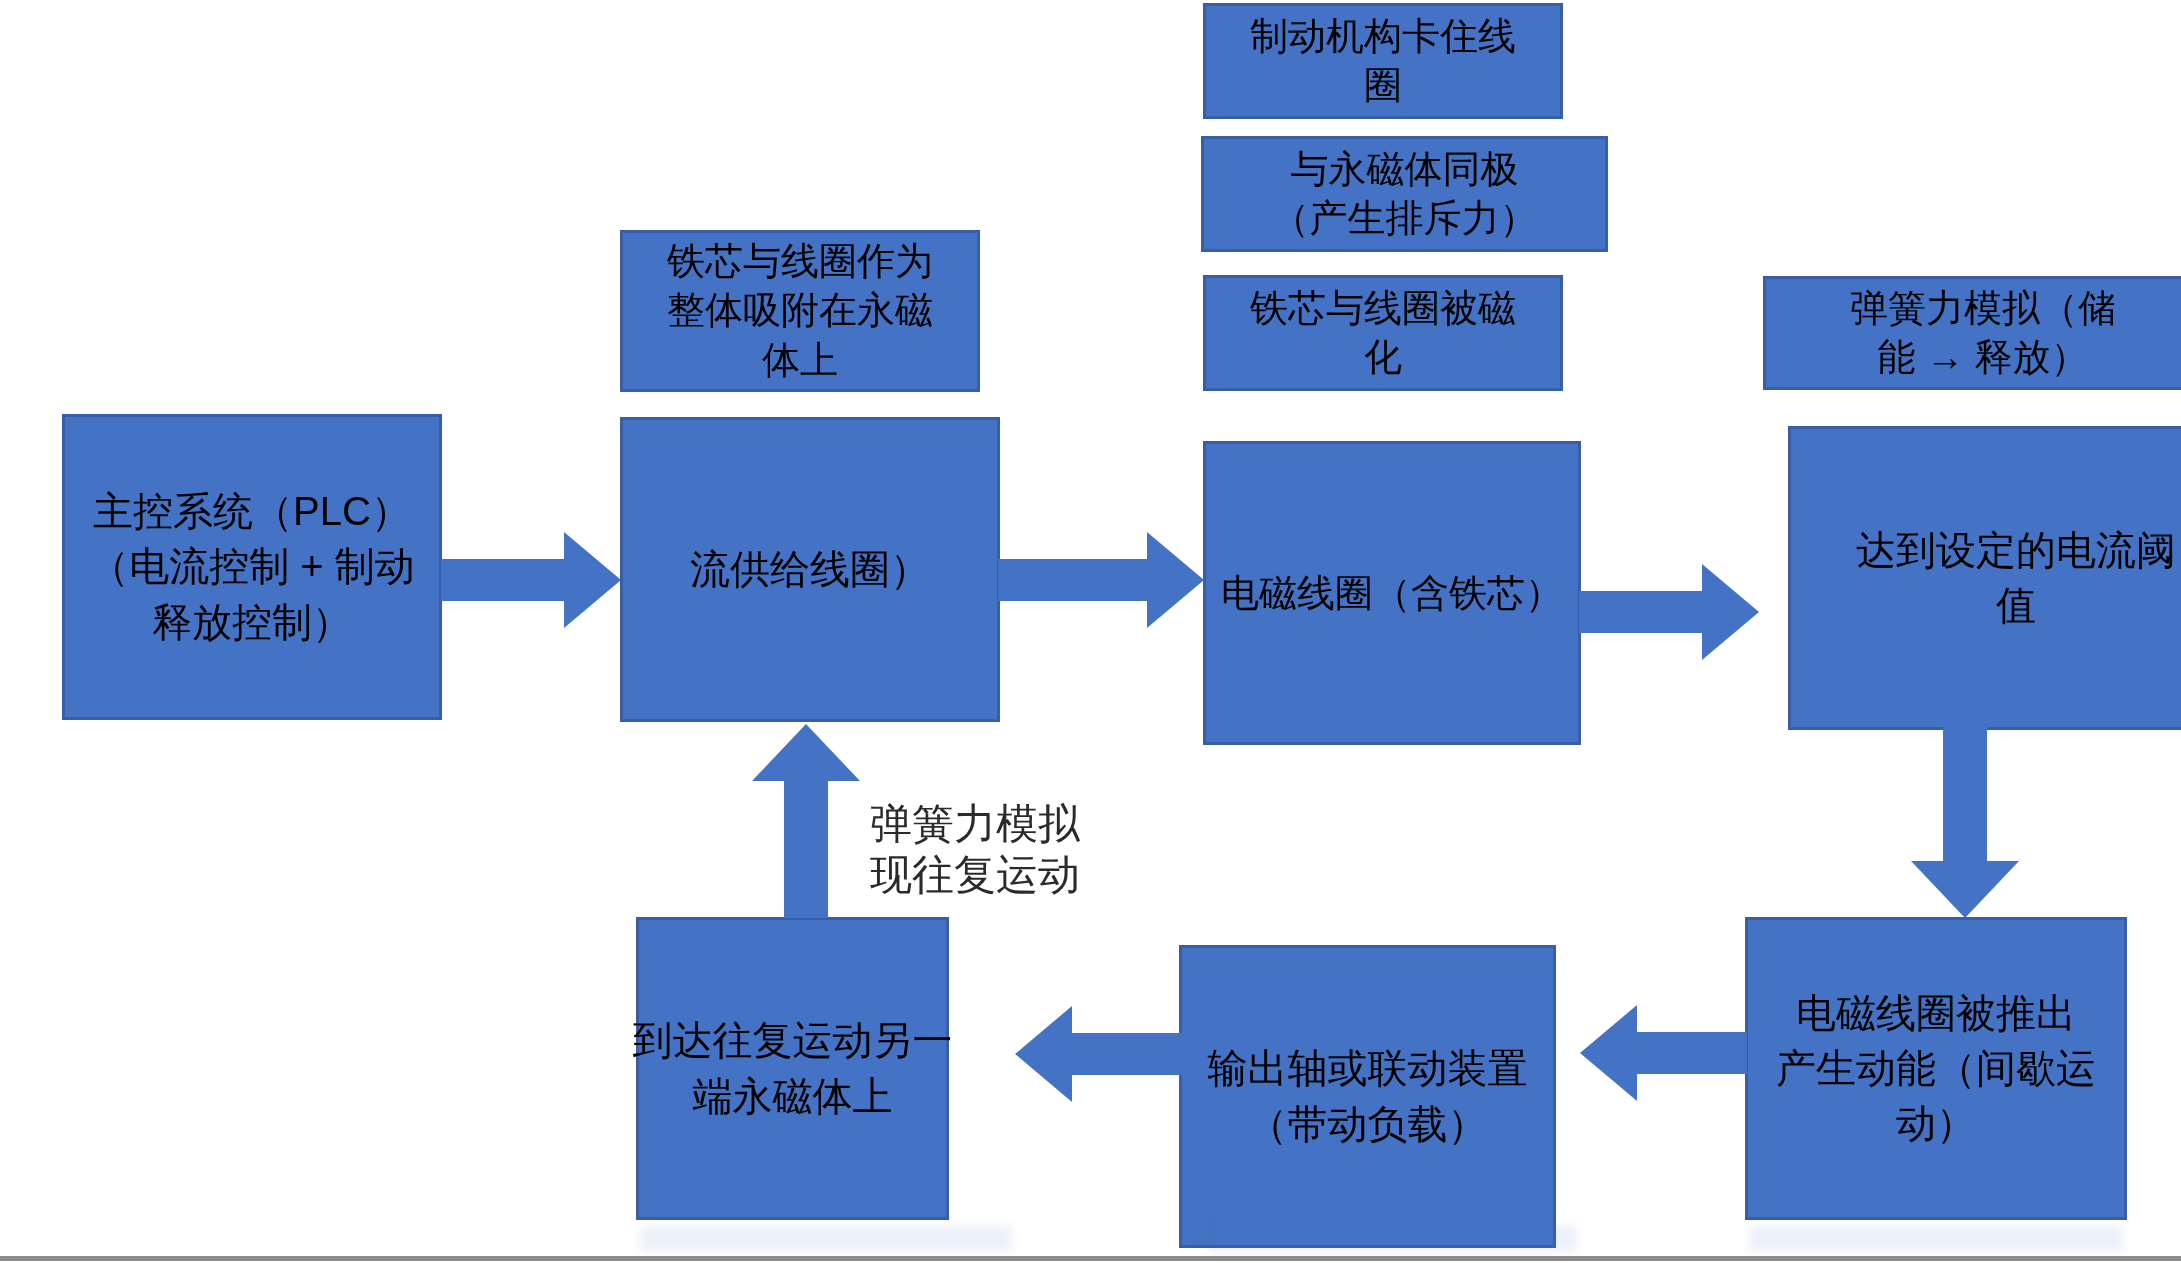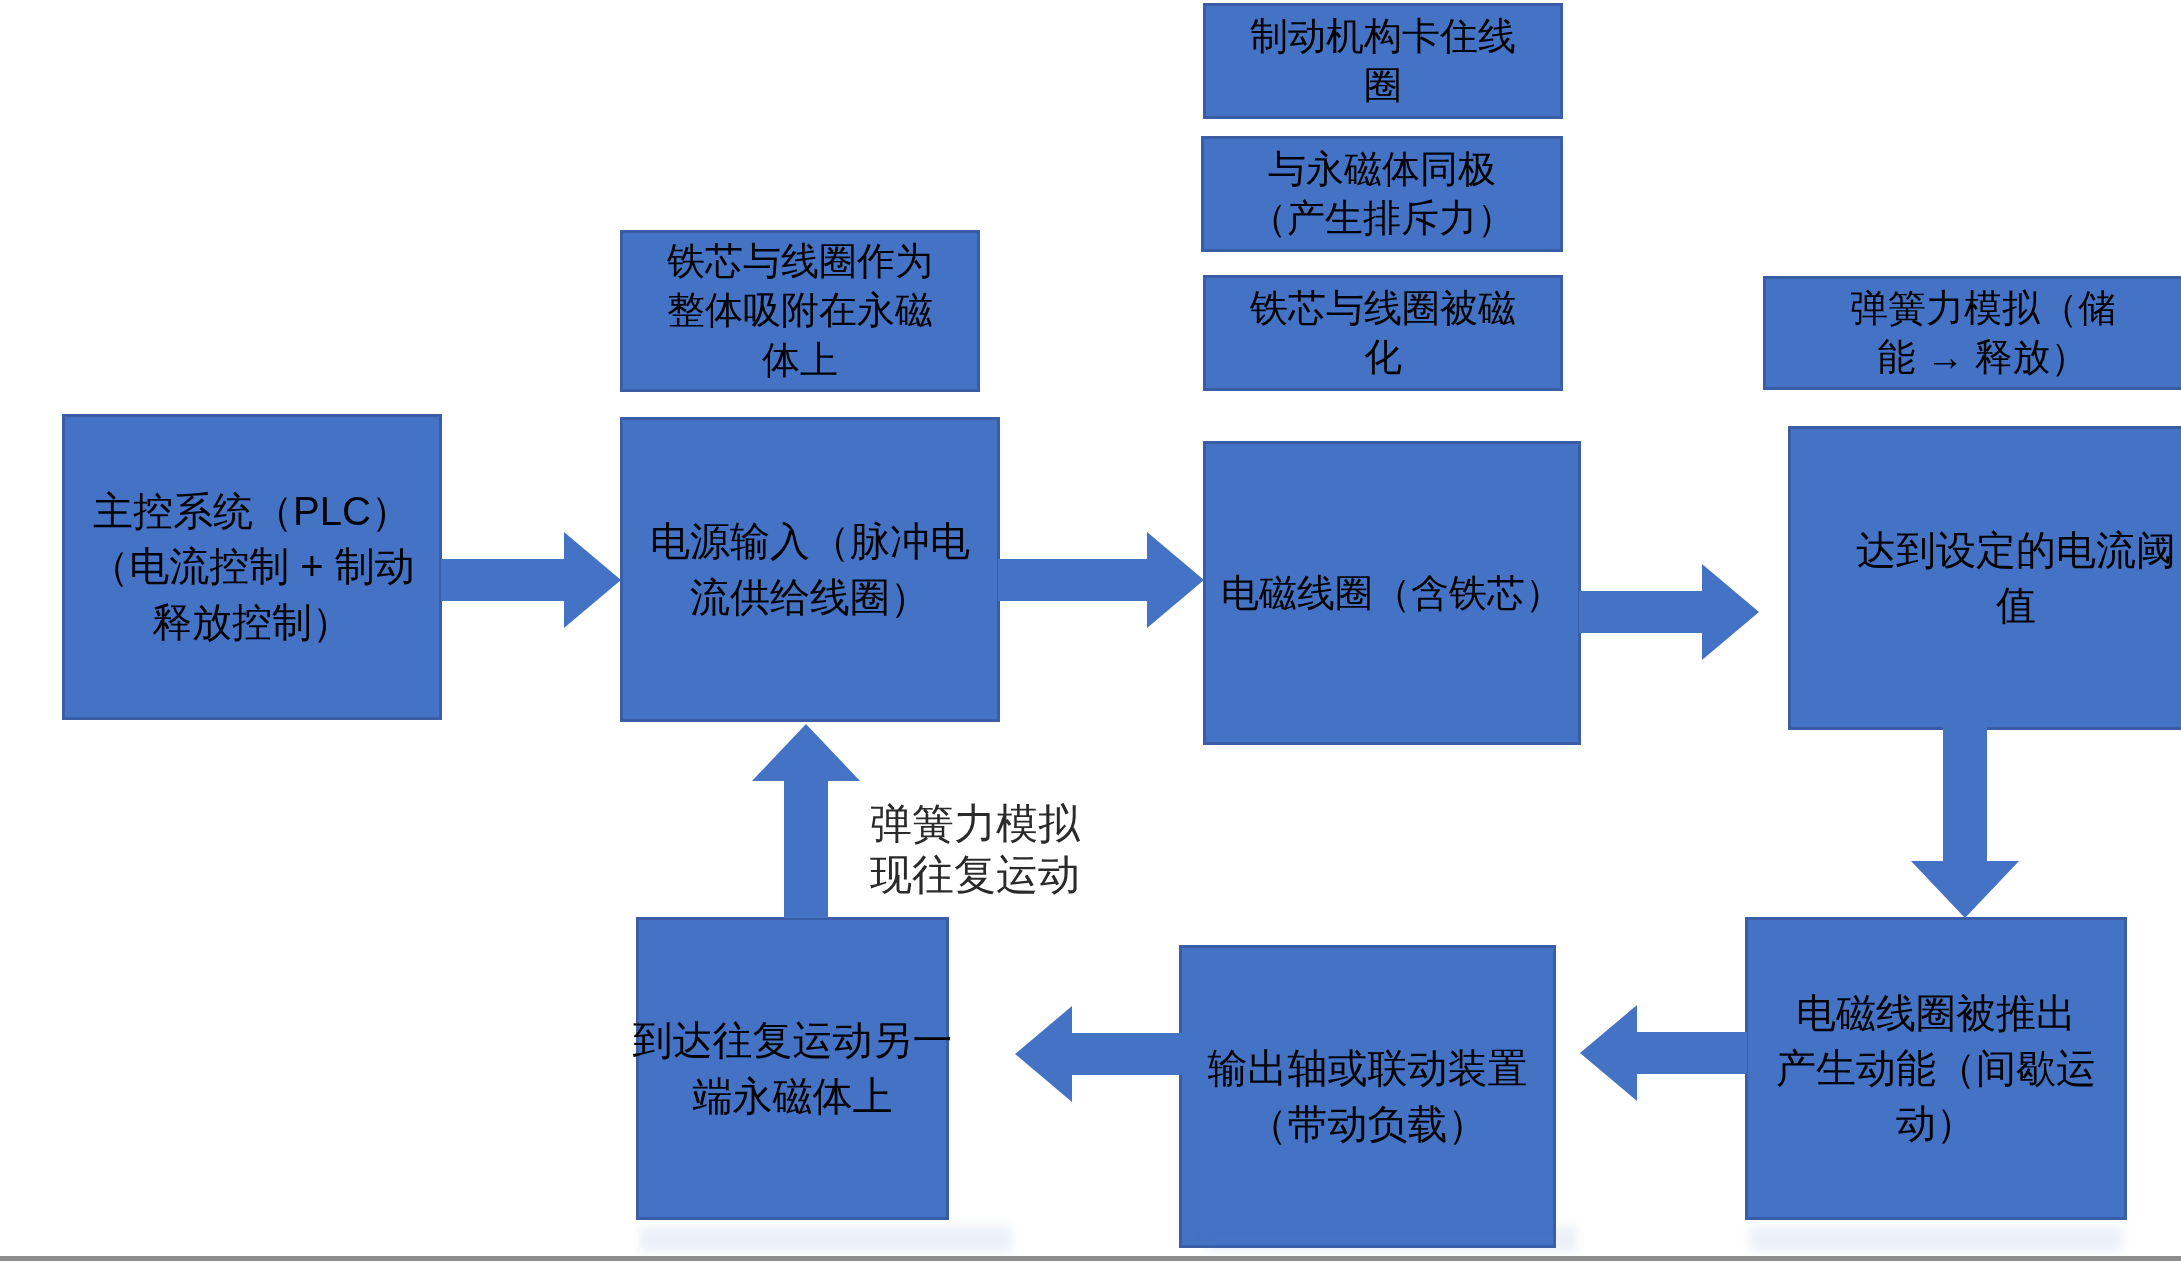--- a/index.html
+++ b/index.html
@@ -57,21 +57,21 @@
 </head>
 <body>
 
 <div id="canvas">
 
   <div class="node note" style="left:1203px; top:3px; width:360px; height:116px;">
     <span class="ln">制动机构卡住线</span>
     <span class="ln">圈</span>
   </div>
 
-  <div class="node note" style="left:1201px; top:136px; width:362px; height:116px;">
+  <div class="node note" style="left:1201px; top:136px; width:407px; height:116px;">
     <span class="ln">与永磁体同极</span>
     <span class="ln">（产生排斥力）</span>
   </div>
 
   <div class="node note" style="left:1203px; top:275px; width:360px; height:116px;">
     <span class="ln">铁芯与线圈被磁</span>
     <span class="ln">化</span>
   </div>
 
   <div class="node note" style="left:620px; top:230px; width:360px; height:162px;">
@@ -85,21 +85,20 @@
     <span class="ln">能 → 释放）</span>
   </div>
 
   <div class="node main" style="left:62px; top:414px; width:380px; height:306px;">
     <span class="ln">主控系统（PLC）</span>
     <span class="ln">（电流控制 + 制动</span>
     <span class="ln">释放控制）</span>
   </div>
 
   <div class="node main" style="left:620px; top:417px; width:380px; height:305px;">
-    <span class="ln">电源输入（脉冲电</span>
     <span class="ln">流供给线圈）</span>
   </div>
 
   <div class="node main" style="left:1203px; top:441px; width:378px; height:304px; font-size:38px;">
     <span class="ln">电磁线圈（含铁芯）</span>
   </div>
 
   <div class="node main" style="left:1758px; top:426px; width:456px; height:304px;margin-left:30px;">
     <span class="ln">达到设定的电流阈</span>
     <span class="ln">值</span>

